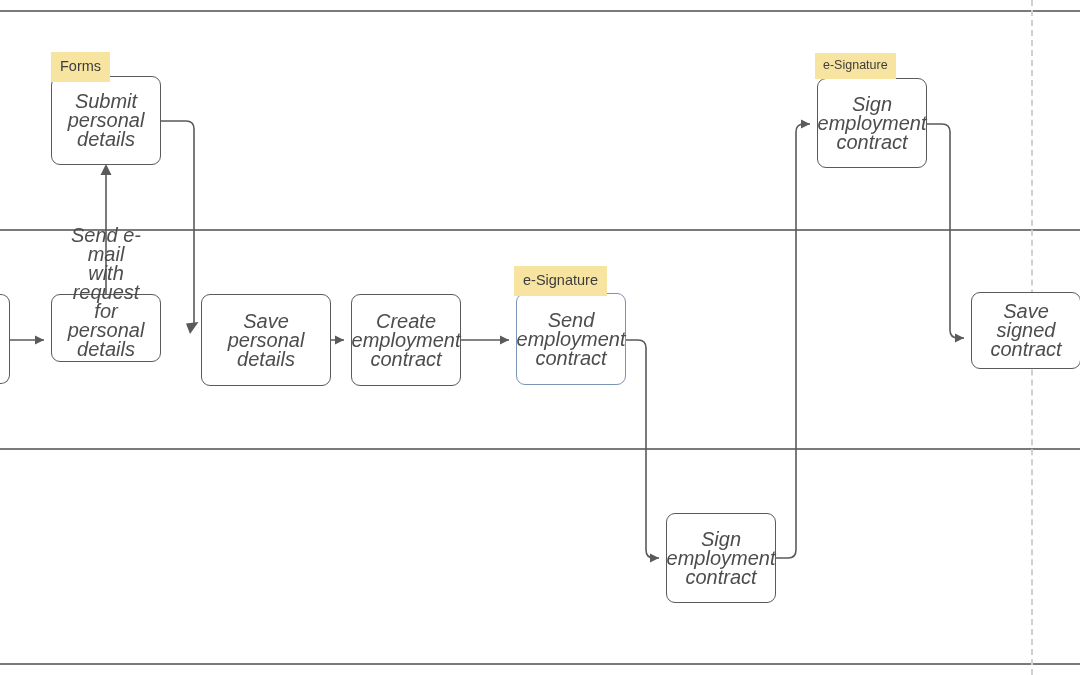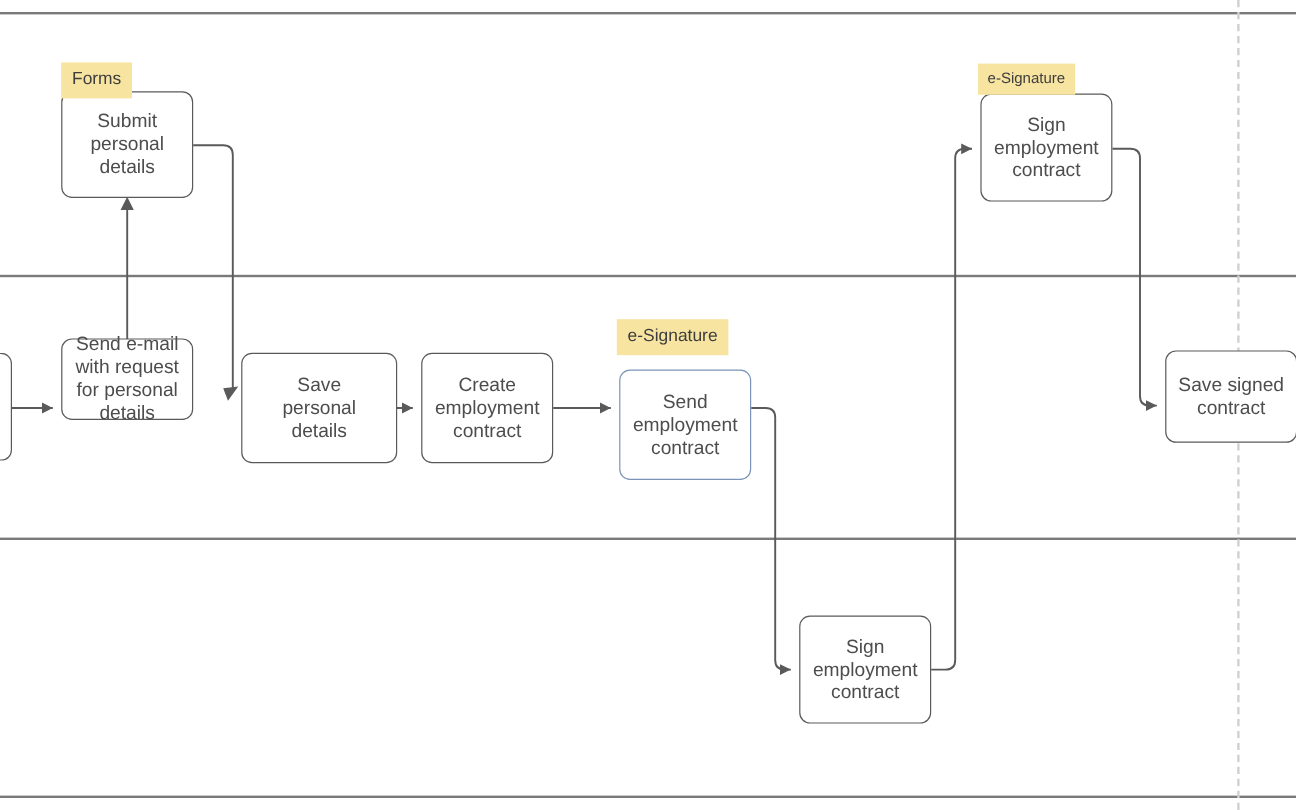--- a/index.html
+++ b/index.html
@@ -37,24 +37,25 @@
     position: absolute;
     box-sizing: border-box;
     background: #ffffff;
     border: 1.6px solid #5a5a5a;
     border-radius: 9px;
     display: flex;
     align-items: center;
     justify-content: center;
     text-align: center;
     color: #4d4d4d;
-    font-size: 16px;
+    font-size: 20px;
     line-height: 19px;
     padding: 2px 6px;
     z-index: 4;
+    font-style: italic;
   }
   .node.accent-blue {
     border-color: #7a94b8;
   }
   .node-label {
     display: block;
     white-space: pre-line;
   }
   
   .node.clipped-left {
@@ -155,41 +156,41 @@
   <div class="node" style="left:51px; top:76px; width:110px; height:89px;">
     <span class="node-label">Submit
 personal
 details</span>
   </div>
 
   <div class="node clipped-left" style="left:-14px; top:294px; width:24px; height:90px;">
     <span class="node-label"></span>
   </div>
 
-  <div class="node" style="left:51px; top:282px; width:110px; height:68px;">
+  <div class="node" style="left:51px; top:294px; width:110px; height:68px;align-items:flex-end;">
     <span class="node-label">Send e-mail
 with request
 for personal
 details</span>
   </div>
 
   <div class="node" style="left:201px; top:294px; width:130px; height:92px;">
     <span class="node-label">Save
 personal
 details</span>
   </div>
 
   <div class="node" style="left:351px; top:294px; width:110px; height:92px;">
     <span class="node-label">Create
 employment
 contract</span>
   </div>
 
   <div class="tag big" style="left:514px; top:266px;">e-Signature</div>
-  <div class="node accent-blue" style="left:516px; top:308px; width:110px; height:92px;">
+  <div class="node accent-blue" style="left:516px; top:293px; width:110px; height:92px;">
     <span class="node-label">Send
 employment
 contract</span>
   </div>
 
   <div class="node" style="left:666px; top:513px; width:110px; height:90px;">
     <span class="node-label">Sign
 employment
 contract</span>
   </div>

